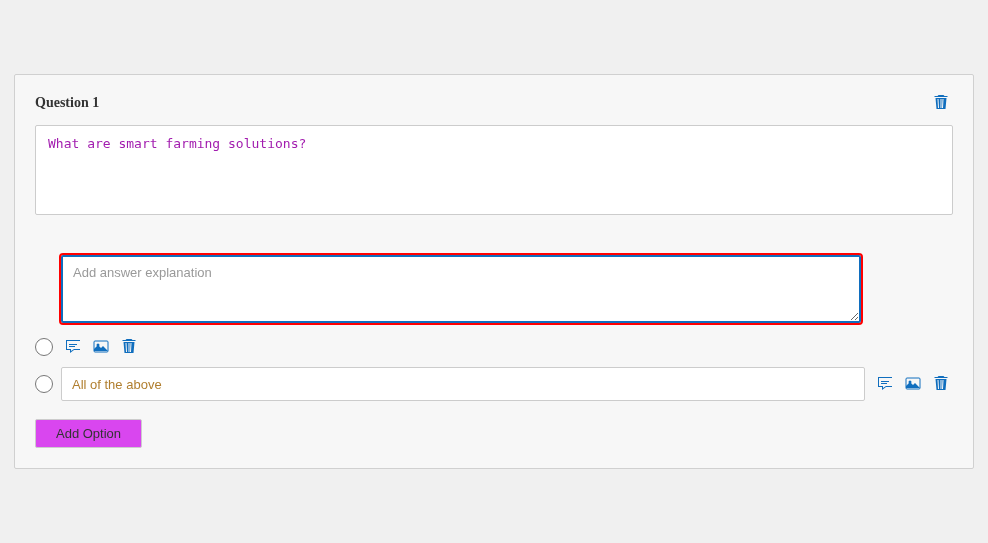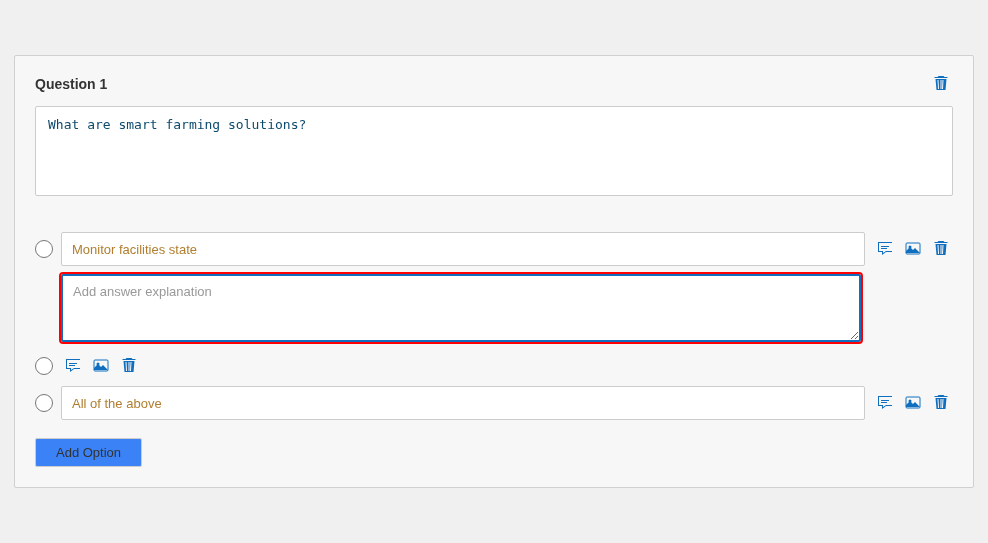--- a/index.html
+++ b/index.html
@@ -22,35 +22,36 @@
     .question-header {
       display: flex;
       justify-content: space-between;
       align-items: center;
       margin-bottom: 10px;
     }
     .question-title {
       font-size: 14px;
       font-weight: 600;
       color: #333;
+      font-family: Liberation Serif, serif;
     }
     .trash-icon-blue {
       color: #106ebe;
       font-size: 16px;
       cursor: pointer;
     }
     .question-text-area {
       background: #fff;
       border: 1px solid #ccc;
       border-radius: 2px;
       width: 100%;
       min-height: 90px;
       padding: 10px 12px;
       font-size: 13px;
-      color: #0c4a6e;
+      color: #a21caf;
       margin-bottom: 32px;
       resize: none;
     }
     .option-row {
       display: flex;
       align-items: center;
       margin-bottom: 8px;
       gap: 8px;
     }
     .radio-btn {
@@ -110,21 +111,21 @@
       resize: vertical;
       font-family: inherit;
     }
     .explanation-textarea::placeholder {
       color: #999;
     }
     .add-option-btn {
       margin-top: 10px;
       padding: 6px 20px;
       border: 1px solid #ccc;
-      background: #3b82f6;
+      background: #d946ef;
       border-radius: 2px;
       font-size: 13px;
       color: #333;
       cursor: pointer;
     }
     
     .svg-icon {
       width: 16px;
       height: 16px;
       fill: #106ebe;
@@ -141,44 +142,20 @@
     <button class="icon-btn trash-icon-blue" title="Delete question">
       <svg class="svg-icon" viewBox="0 0 16 16">
         <path d="M5.5 0h5l1 1h3v1h-13v-1h3l1-1zm-3 3h11l-1 11H3.5L2.5 3zm2 1l.5 9h1l-.5-9h-1zm3 0v9h1V4h-1zm2 0l-.5 9h1l.5-9h-1z"></path>
       </svg>
     </button>
   </div>
 
   <textarea class="question-text-area" readonly="" style="">What are smart farming solutions?</textarea>
 
   
-  <div class="option-row">
-    <input type="radio" class="radio-btn" name="question1" style="">
-    <input type="text" class="option-input" value="Monitor facilities state" style="">
-    <div class="icon-group">
-      <button class="icon-btn" title="Add explanation">
-        <svg class="svg-icon" viewBox="0 0 16 16">
-          <path d="M1 1h14v10H9l-4 3v-3H1V1zm1 1v8h4v2l3-2h6V2H2z"></path>
-          <path d="M4 5h8v1H4zm0 2h6v1H4z"></path>
-        </svg>
-      </button>
-      <button class="icon-btn" title="Add image">
-        <svg class="svg-icon" viewBox="0 0 16 16">
-          <rect x="1" y="2" width="14" height="11" rx="1" fill="none" stroke="#106ebe" stroke-width="1"></rect>
-          <circle cx="5" cy="6" r="1.5" fill="#106ebe"></circle>
-          <path d="M1 10l4-4 3 3 2-2 5 5H1z" fill="#106ebe"></path>
-        </svg>
-      </button>
-      <button class="icon-btn" title="Delete option">
-        <svg class="svg-icon" viewBox="0 0 16 16">
-          <path d="M5.5 0h5l1 1h3v1h-13v-1h3l1-1zm-3 3h11l-1 11H3.5L2.5 3zm2 1l.5 9h1l-.5-9h-1zm3 0v9h1V4h-1zm2 0l-.5 9h1l.5-9h-1z"></path>
-        </svg>
-      </button>
-    </div>
-  </div>
 
   
 
   
   <div class="explanation-box-wrapper">
     <textarea class="explanation-textarea" placeholder="Add answer explanation" style=""></textarea>
   </div>
 
   
   <div class="option-row">

